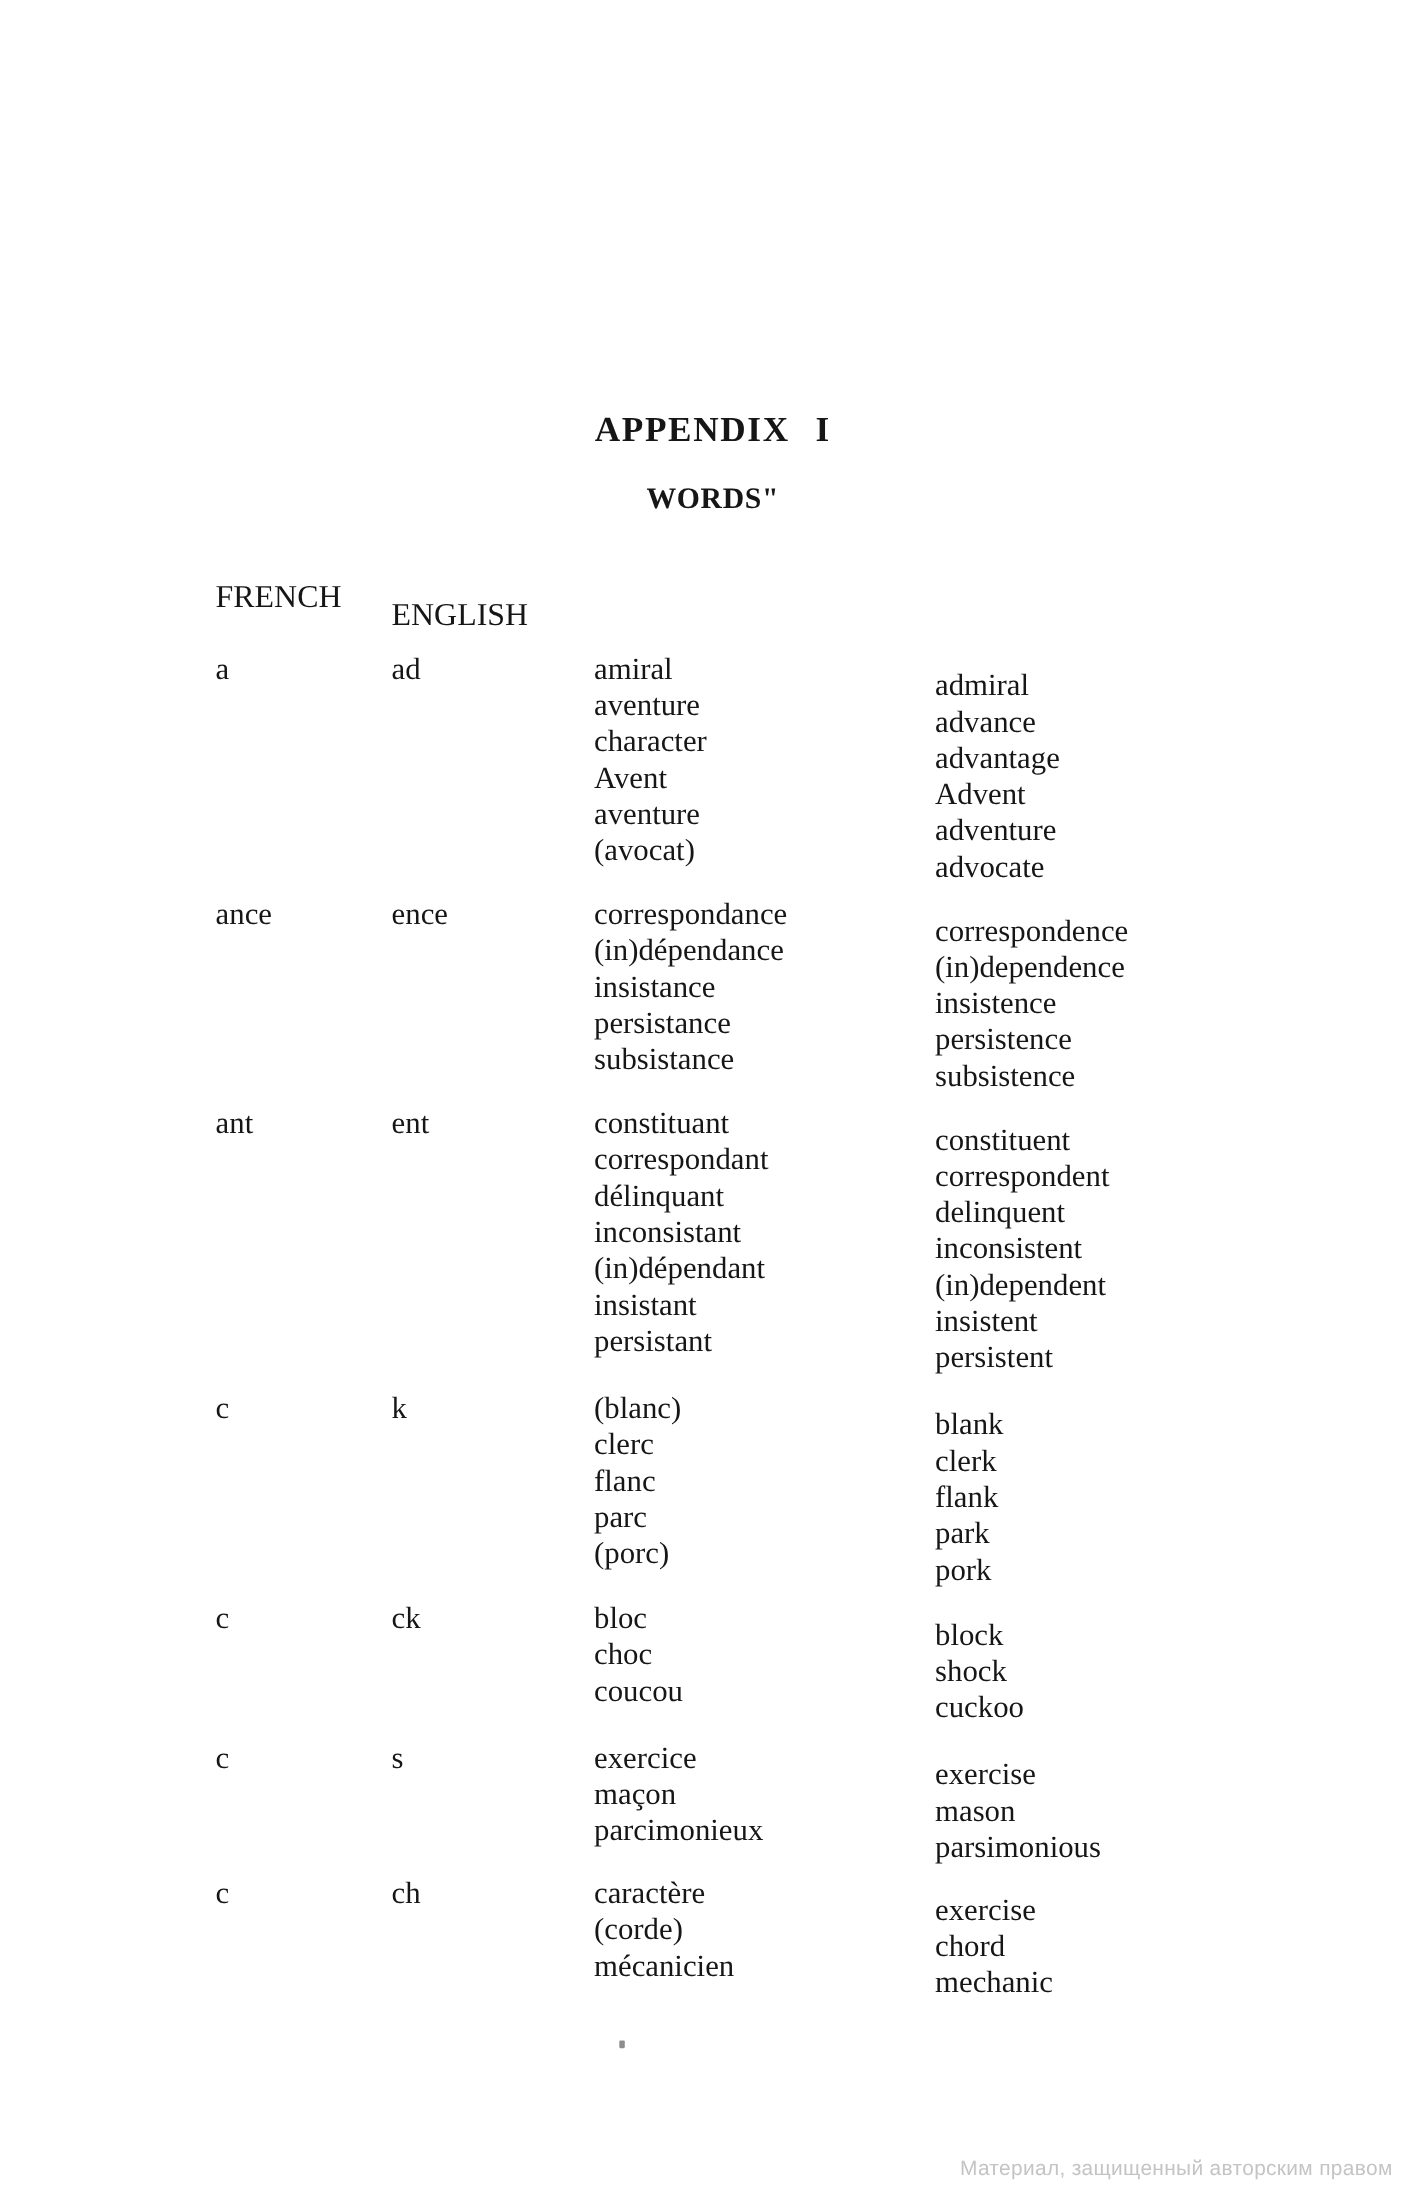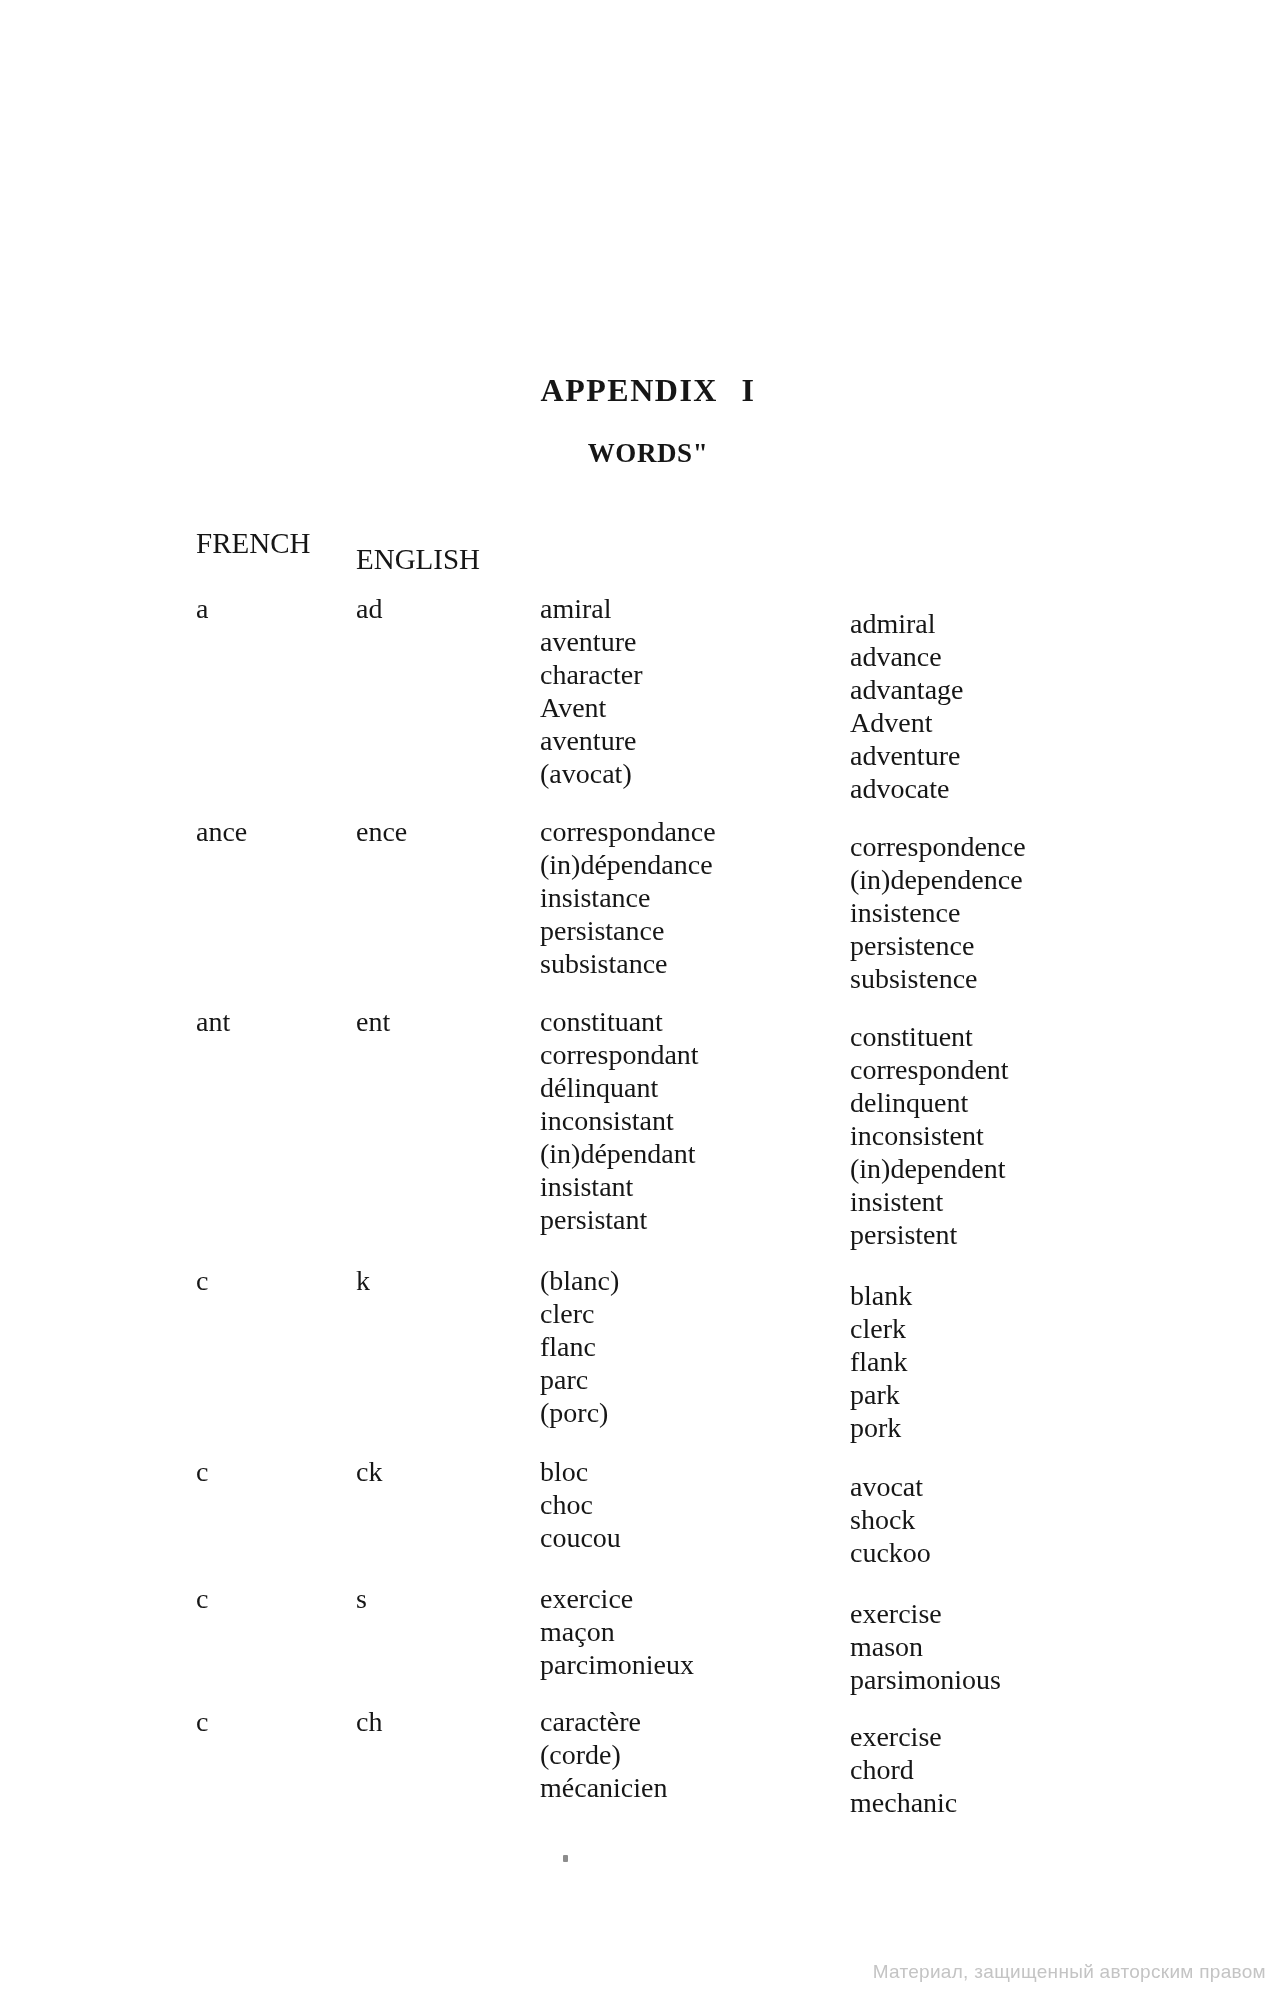--- a/index.html
+++ b/index.html
@@ -187,21 +187,21 @@
 
   <section class="group" style="top:1455px">
     <span class="gcol c1">c</span>
     <span class="gcol c2">ck</span>
     <div class="gcol c3 wordcol">
       <div>bloc</div>
       <div>choc</div>
       <div>coucou</div>
     </div>
     <div class="gcol c4 wordcol">
-      <div>avocat</div>
+      <div>block</div>
       <div>shock</div>
       <div>cuckoo</div>
     </div>
   </section>
 
   <section class="group" style="top:1582px">
     <span class="gcol c1">c</span>
     <span class="gcol c2">s</span>
     <div class="gcol c3 wordcol">
       <div>exercice</div>

